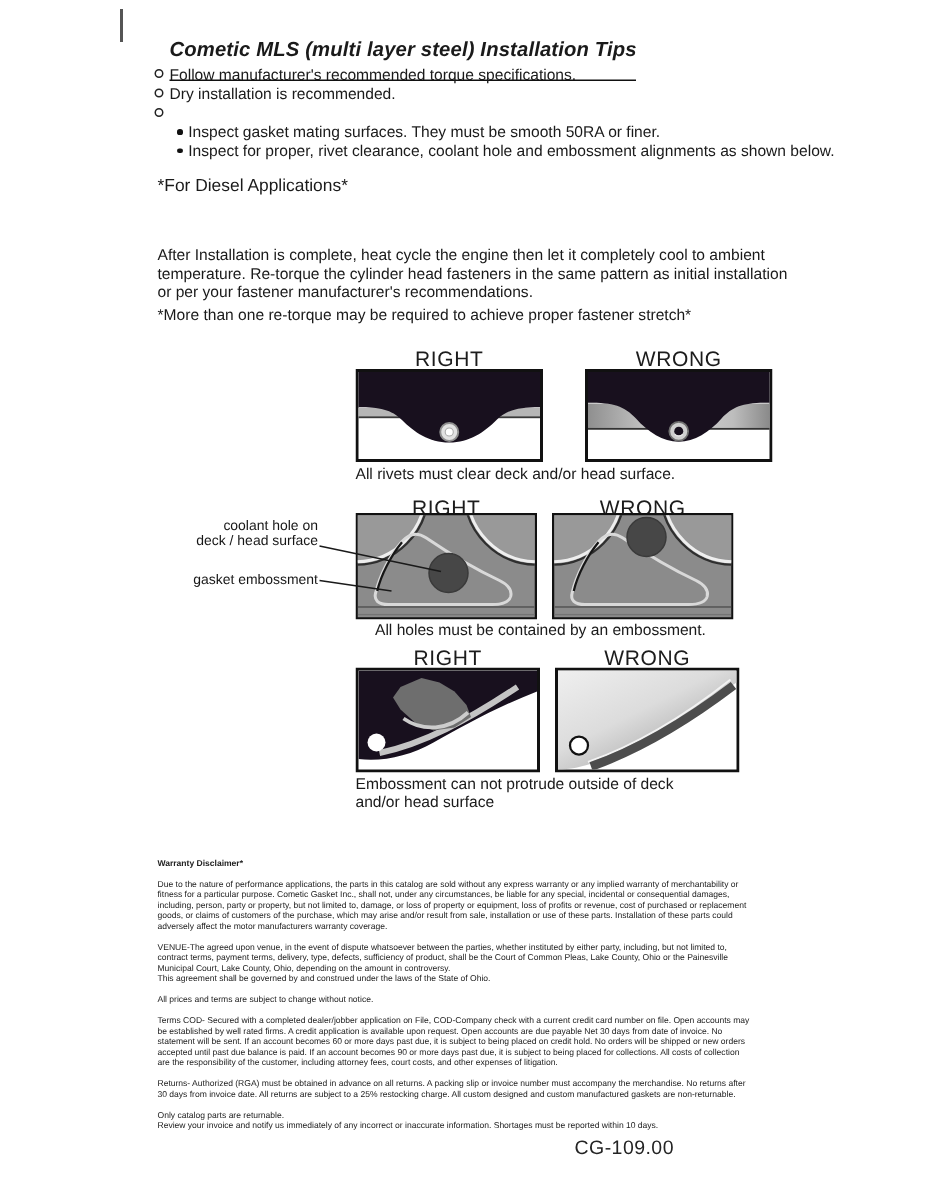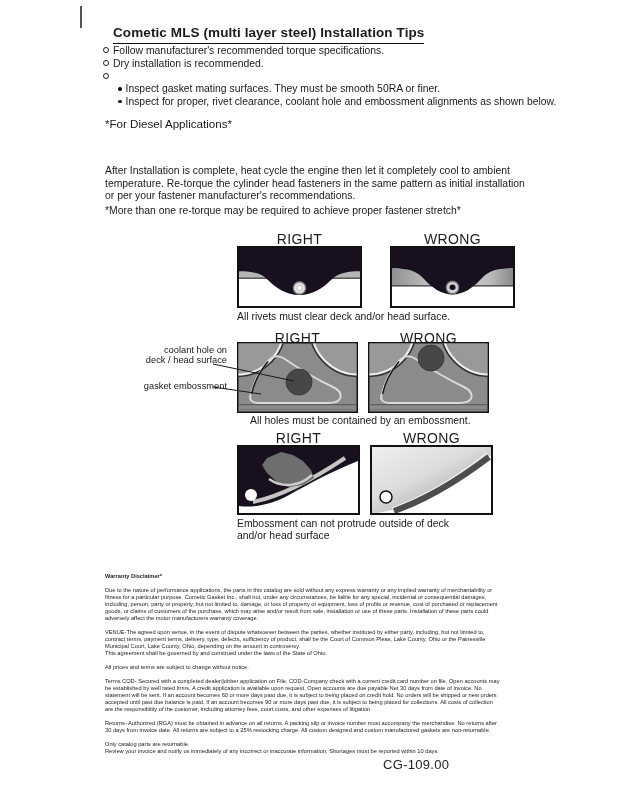--- a/index.html
+++ b/index.html
@@ -1,41 +1,41 @@
 <!DOCTYPE html>
 <html><head>
 <meta charset="utf-8">
 <style>
   html,body{margin:0;padding:0;background:#fff;}
   .page{position:relative;width:618px;height:800px;background:#ffffff;overflow:hidden;
         font-family:"Liberation Sans",sans-serif;color:#1a1a1a;}
   .corner-mark{position:absolute;left:80px;top:6px;width:2px;height:22px;background:#555;}
 
   .title{position:absolute;left:113px;top:25px;font-size:13.5px;font-weight:bold;
-         letter-spacing:.1px;border-bottom:1.6px solid #111;padding-bottom:3px;}
+         letter-spacing:.1px;border-bottom:1.6px solid #111;padding-bottom:13px;font-style:italic;}
 
   .bullets{position:absolute;left:103px;top:44px;font-size:10.4px;line-height:13px;}
   .b{white-space:nowrap;}
   .oc{display:inline-block;width:4px;height:4px;border:1px solid #222;border-radius:50%;
       margin-right:4px;vertical-align:1.5px;}
   .sub{margin-left:15px;line-height:12.5px;}
   .dc{display:inline-block;width:3.5px;height:3.5px;background:#111;border-radius:50%;
       margin-right:4px;vertical-align:1.5px;}
 
   .diesel-heading{position:absolute;left:105px;top:117px;font-size:11.6px;font-weight:normal;}
   .bodytext{font-size:10.4px;line-height:12.6px;white-space:pre-line;}
   .diesel-p1{position:absolute;left:105px;top:135px;width:430px;}
   .diesel-p2{position:absolute;left:105px;top:165px;width:430px;}
   .diesel-note{position:absolute;left:105px;top:205px;width:430px;}
 
   .dlabel{position:absolute;font-size:14px;letter-spacing:.4px;text-align:center;color:#1c1c1c;}
   .dbox{position:absolute;}
   .dcaption{position:absolute;font-size:10.4px;line-height:11.8px;white-space:pre-line;}
 
-  .ann{position:absolute;left:113px;width:114px;text-align:right;font-size:9.3px;
+  .ann{position:absolute;left:98px;width:114px;text-align:right;font-size:9.3px;
        line-height:10.3px;white-space:pre-line;color:#161616;}
   .leader-overlay{position:absolute;left:0;top:0;width:618px;height:800px;pointer-events:none;}
 
   .legal{position:absolute;left:105px;top:573px;width:424px;font-size:5.7px;line-height:7px;color:#222;}
   .legal-heading{font-weight:bold;margin:0 0 7px 0;}
   .lp{white-space:pre-line;margin:0 0 7px 0;}
 
   .page-number{position:absolute;left:383px;top:757px;font-size:13px;color:#242424;letter-spacing:.3px;}
 </style>
 </head>

